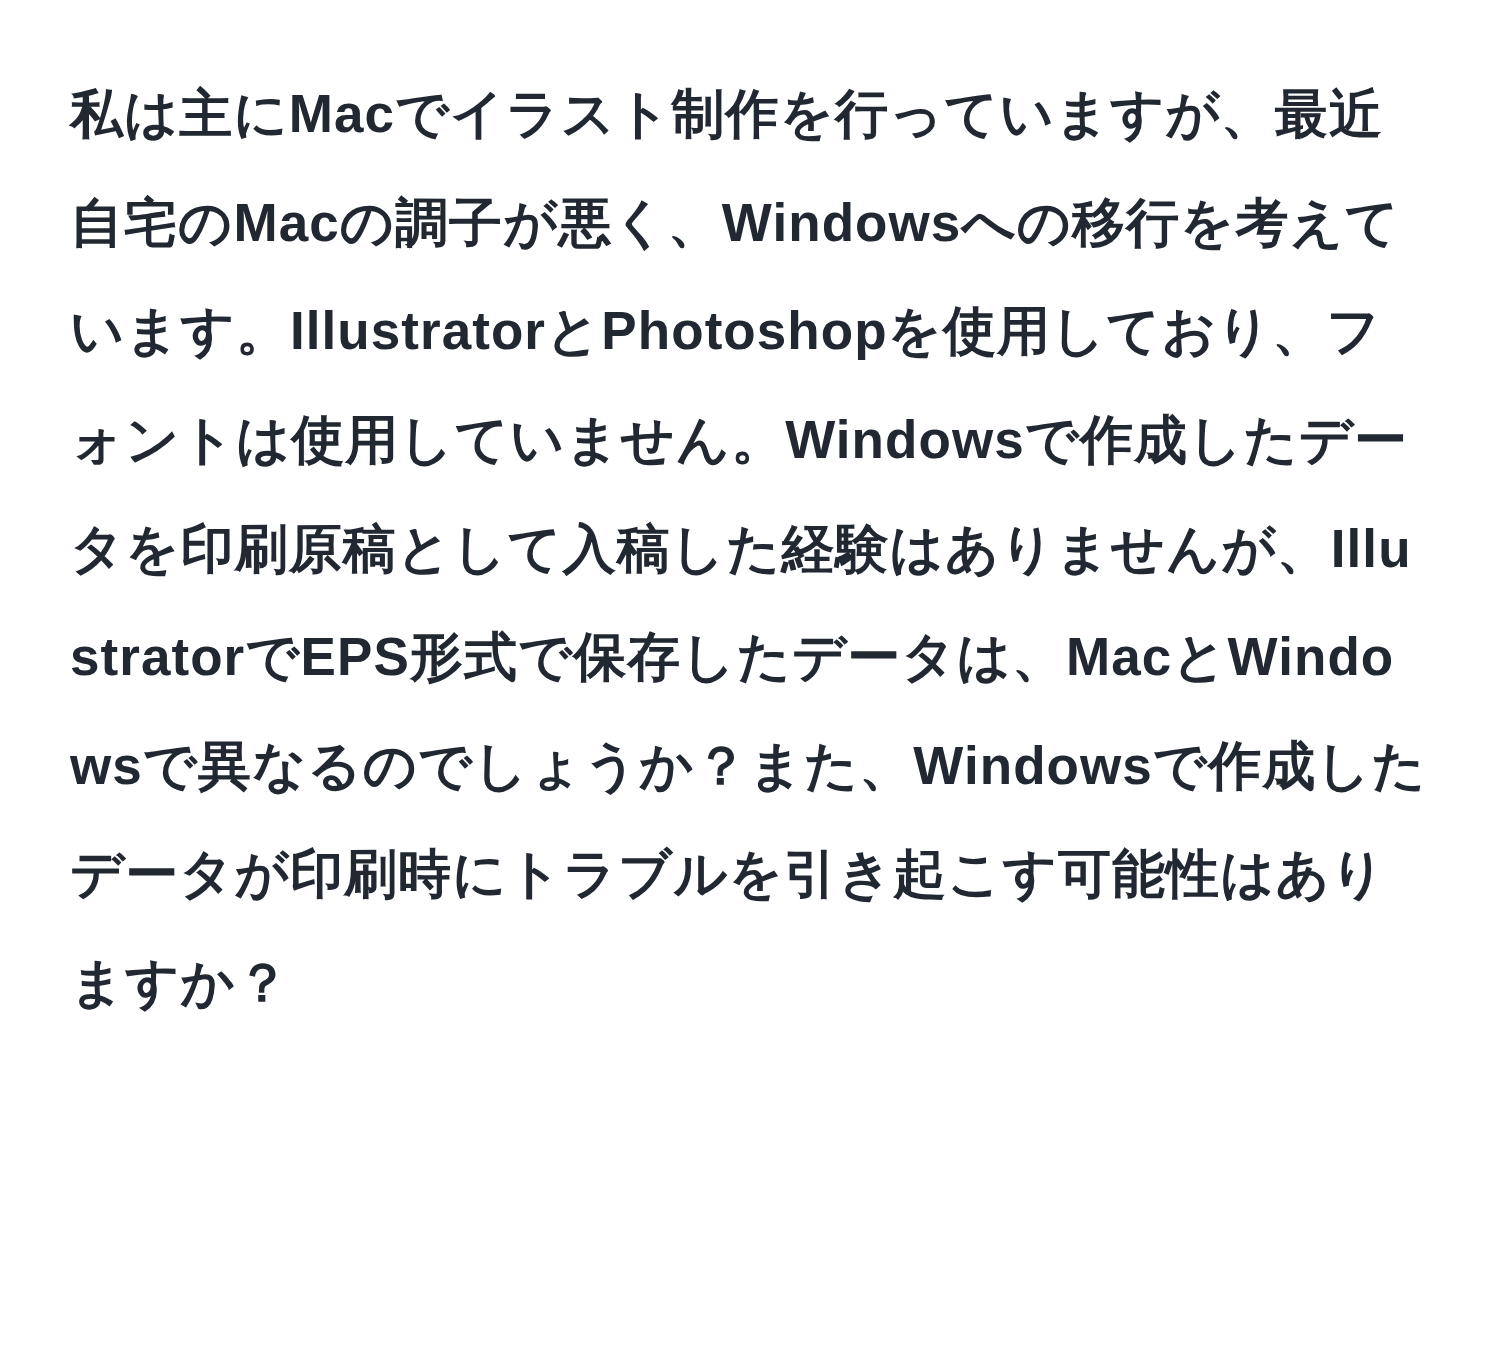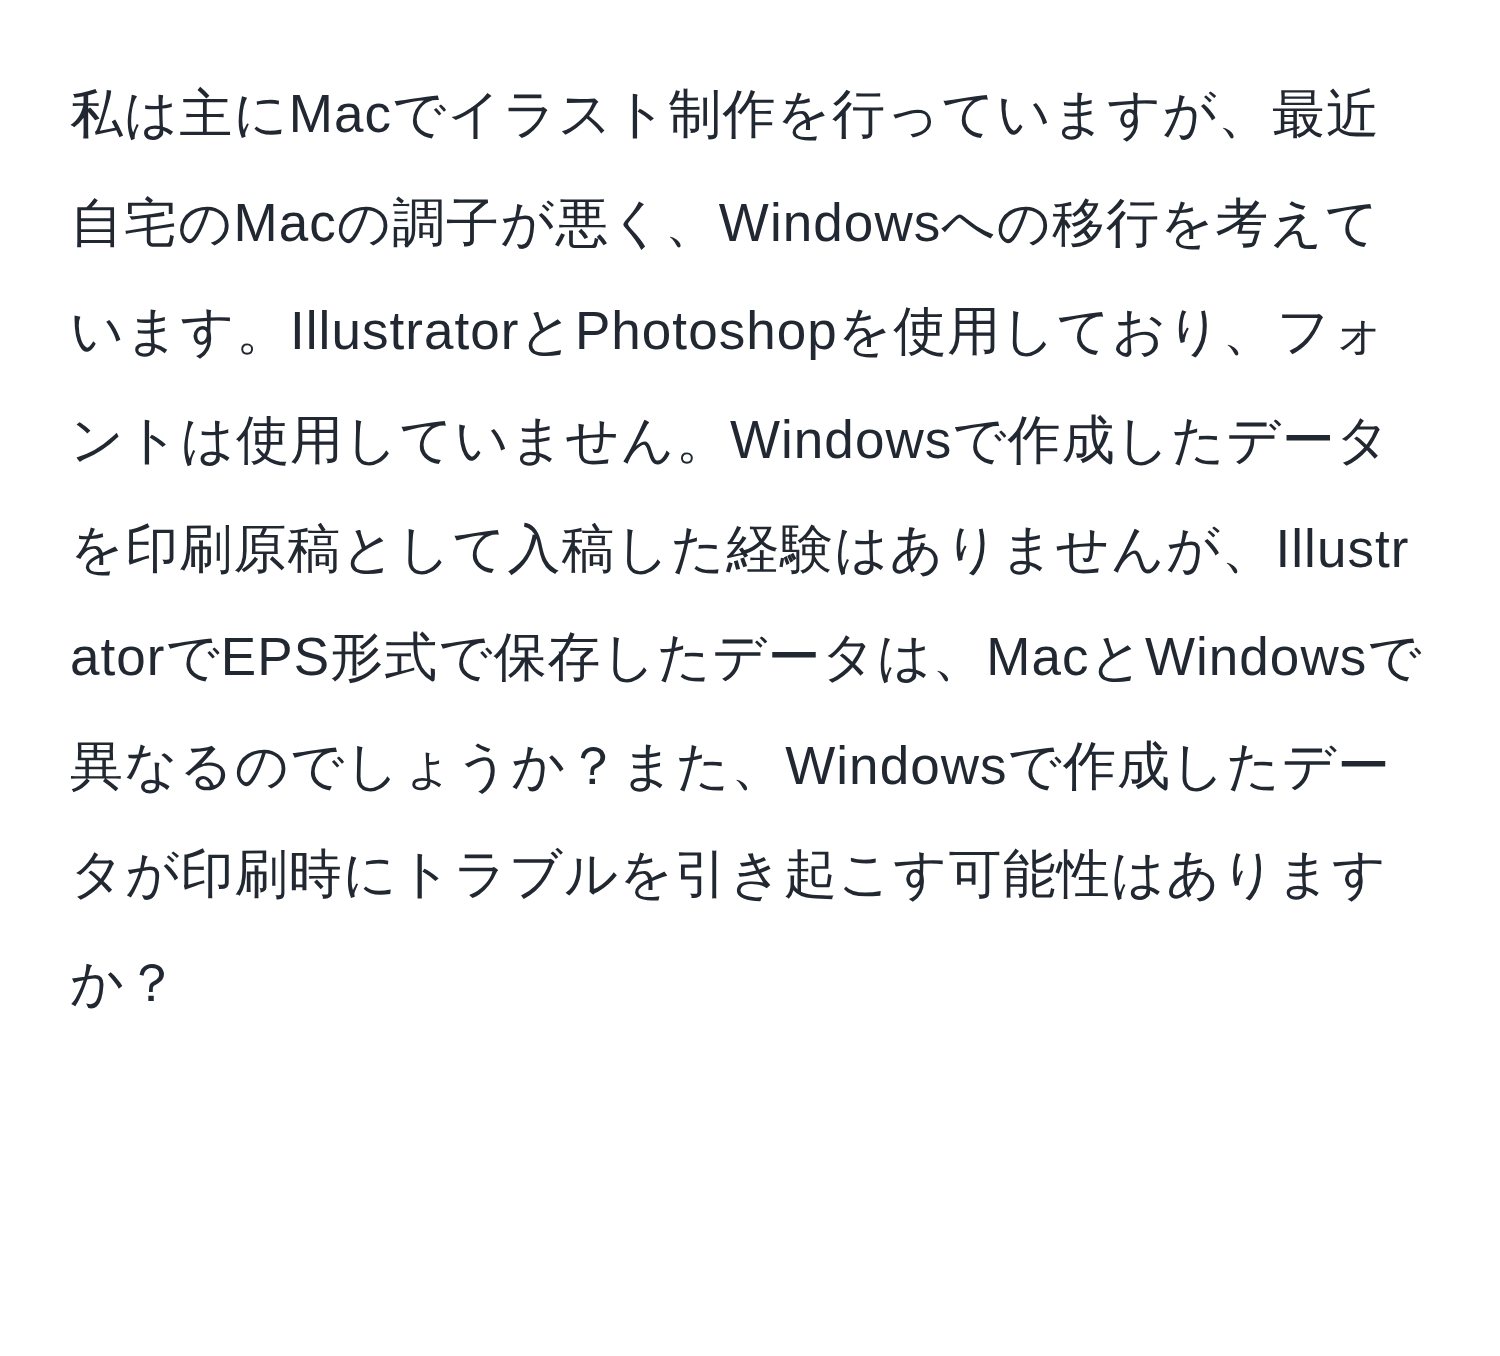--- a/index.html
+++ b/index.html
@@ -11,21 +11,21 @@
       background-color: #ffffff;
       font-family: -apple-system, BlinkMacSystemFont, "Hiragino Sans", "Hiragino Kaku Gothic ProN", "Yu Gothic", Meiryo, sans-serif;
       padding: 60px 70px;
       width: 1500px;
     }
     .paragraph {
       color: #222831;
       font-size: 53px;
       line-height: 2.05;
       letter-spacing: 0.02em;
-      font-weight: 400;
+      font-weight: 700;
       text-align: left;
       word-break: break-all;
     }
   </style>
 </head>
 <body>
 
 <p class="paragraph">私は主にMacでイラスト制作を行っていますが、最近自宅のMacの調子が悪く、Windowsへの移行を考えています。IllustratorとPhotoshopを使用しており、フォントは使用していません。Windowsで作成したデータを印刷原稿として入稿した経験はありませんが、IllustratorでEPS形式で保存したデータは、MacとWindowsで異なるのでしょうか？また、Windowsで作成したデータが印刷時にトラブルを引き起こす可能性はありますか？</p>
 
 </body></html>

